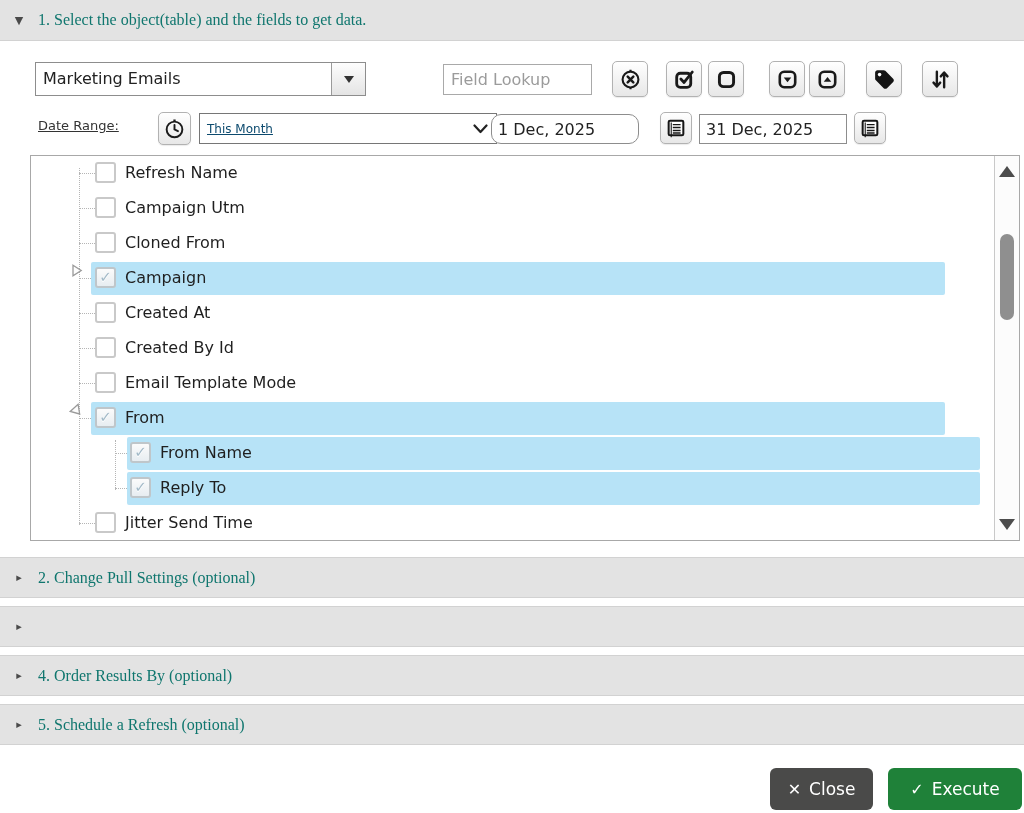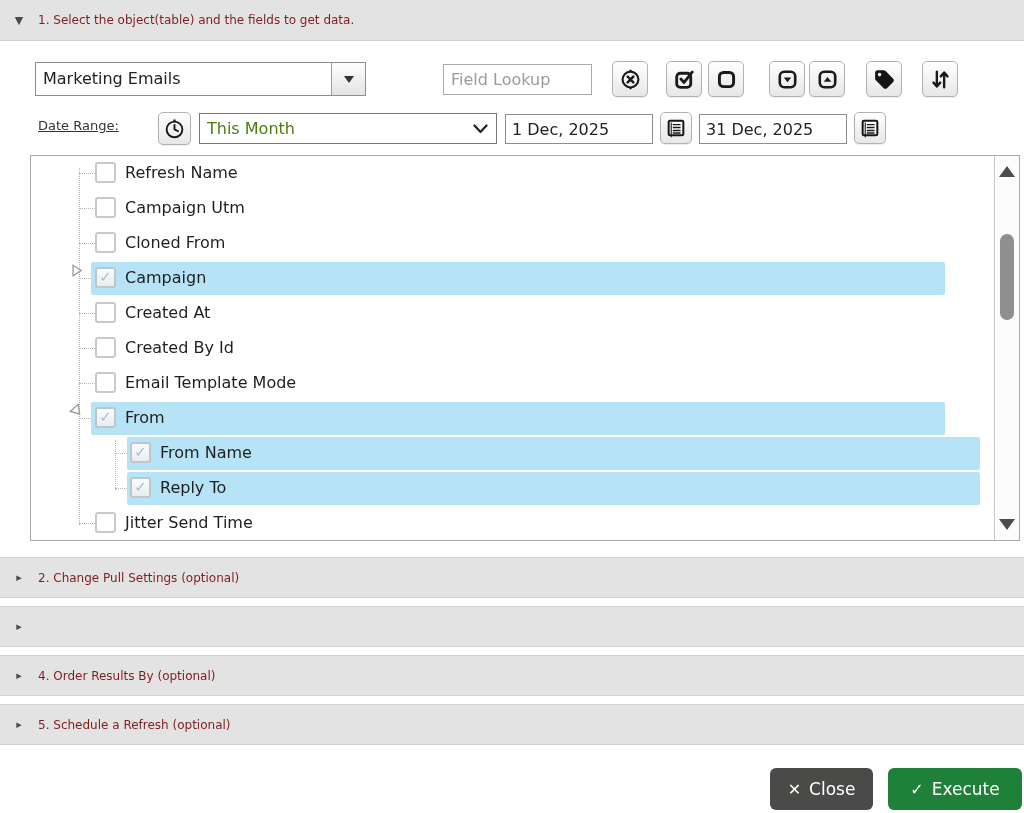--- a/index.html
+++ b/index.html
@@ -5,21 +5,21 @@
   * { margin:0; padding:0; box-sizing:border-box; }
   html,body { width:1024px; height:813px; background:#fff;
     font-family:"DejaVu Sans","Liberation Sans",sans-serif; color:#333; }
   body { position:relative; overflow:hidden; }
 
   
   .acc-header { position:absolute; left:0; width:1024px; height:41px;
     background:#e3e3e3; border:1px solid #d2d2d2; border-left:none; border-right:none;
     display:flex; align-items:center; cursor:pointer; }
   .acc-caret { width:38px; text-align:center; font-size:11px; color:#4a4a4a; }
-  .acc-title { font-size:12px; color:#7f1d1d; }
+  .acc-title { font-size:16px; color:#0f766e;font-family:Liberation Serif, serif; }
   #sec1-header { top:0; border-top:none; }
   #sec2-header { top:557px; }
   #sec3-header { top:606px; }
   #sec4-header { top:655px; }
   #sec5-header { top:704px; }
 
   
   .combobox { position:absolute; top:62px; left:35px; width:331px; height:34px;
     border:1px solid #8d8d8d; background:#fff; display:flex; }
   .combobox .cb-text { flex:1; font-size:16px; color:#222; padding:6px 8px 0 7px;
@@ -47,26 +47,26 @@
   #btn-collapse-all   { top:61px; left:809px; }
   #btn-tags           { top:61px; left:866px; }
   #btn-sort           { top:61px; left:922px; }
 
   
   .date-label { position:absolute; top:118px; left:38px; font-size:13px; color:#333;text-decoration:underline; }
   #btn-date-presets { top:112px; left:158px; width:33px; height:33px; }
   .preset-select { position:absolute; top:113px; left:199px; width:298px; height:31px;
     border:1px solid #767676; background:#fff; display:flex; align-items:center;
     cursor:pointer; }
-  .preset-select .ps-text { flex:1; font-size:16px; color:#4d7c0f; padding-left:7px; }
+  .preset-select .ps-text { flex:1; font-size:12px; color:#0c4a6e; padding-left:7px;text-decoration:underline; }
   .preset-select svg { margin-right:8px; }
   .date-input { position:absolute; top:114px; height:30px; width:148px;
     border:1px solid #8d8d8d; font-size:16px; padding:0 6px;
     font-family:"DejaVu Sans","Liberation Sans",sans-serif; color:#222; }
-  #date-start { left:505px; }
+  #date-start { left:491px;border-radius:10px; }
   #date-end   { left:699px; }
   #btn-cal-start { top:112px; left:660px; width:32px; height:32px; }
   #btn-cal-end   { top:112px; left:854px; width:32px; height:32px; }
 
   
   .tree { position:absolute; top:155px; left:30px; width:990px; height:386px;
     border:1px solid #a8a8a8; background:#fff; overflow:hidden; }
   .tree-lines .vline { position:absolute; border-left:1px dotted #b5b5b5; }
   #vline-root  { left:48px; top:12px; height:357px; }
   #vline-child { left:84px; top:284px; height:50px; }

